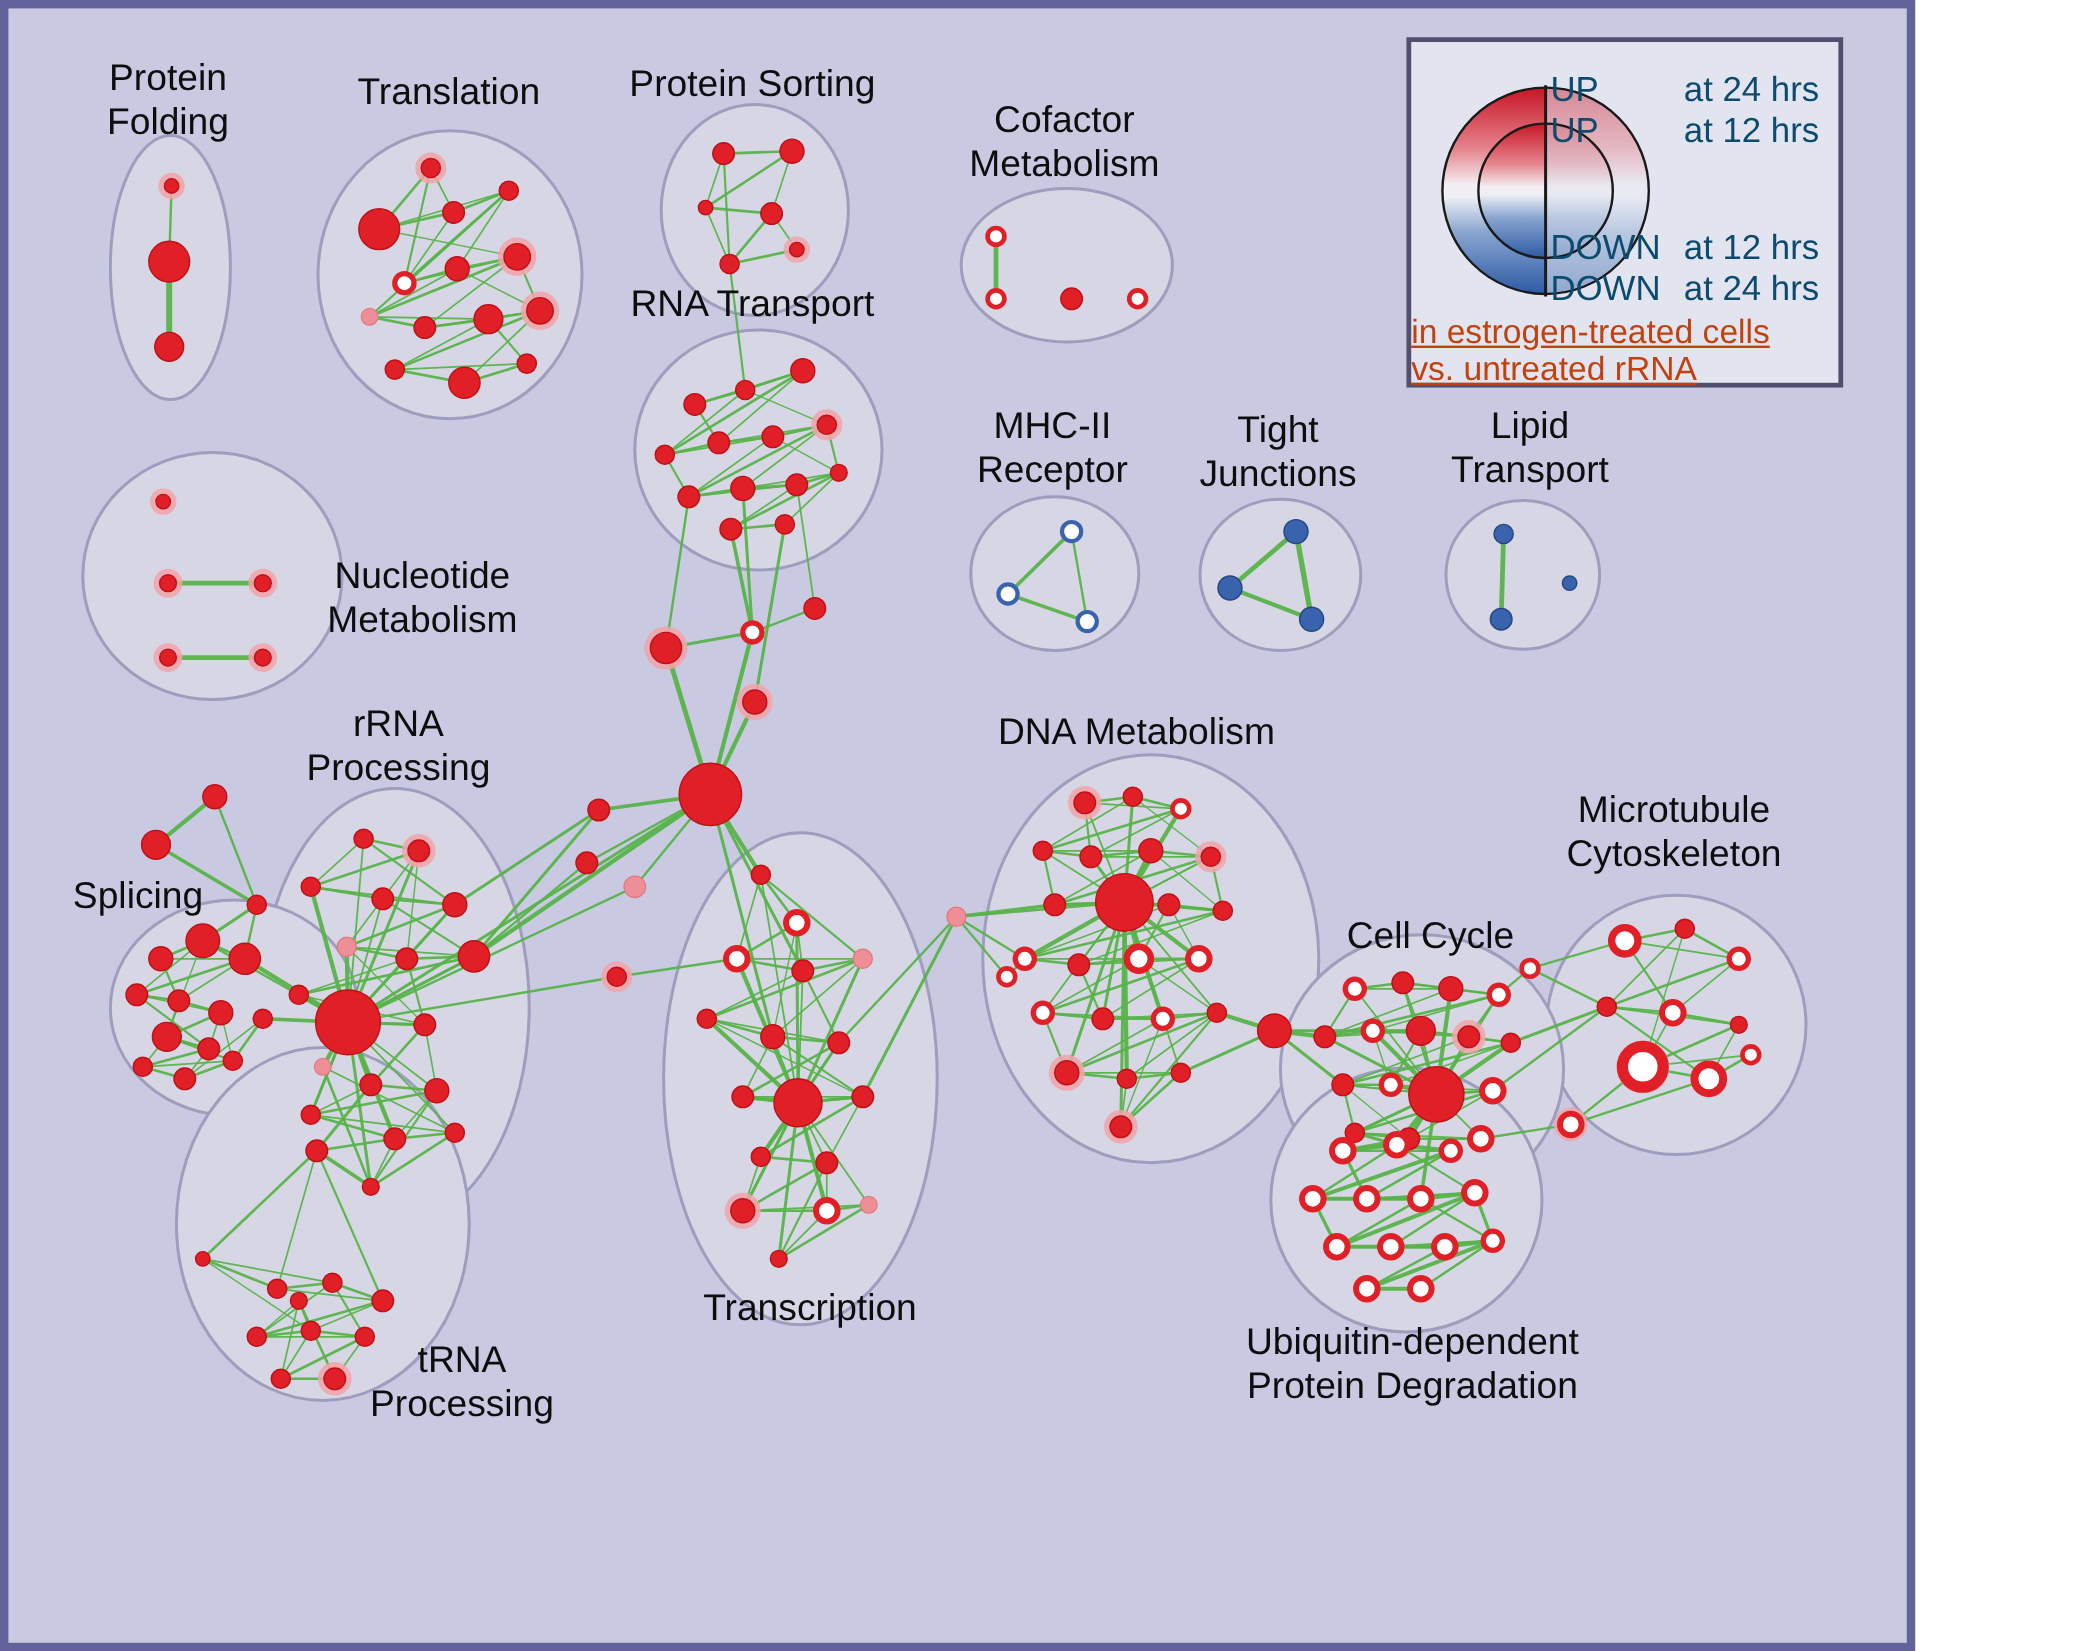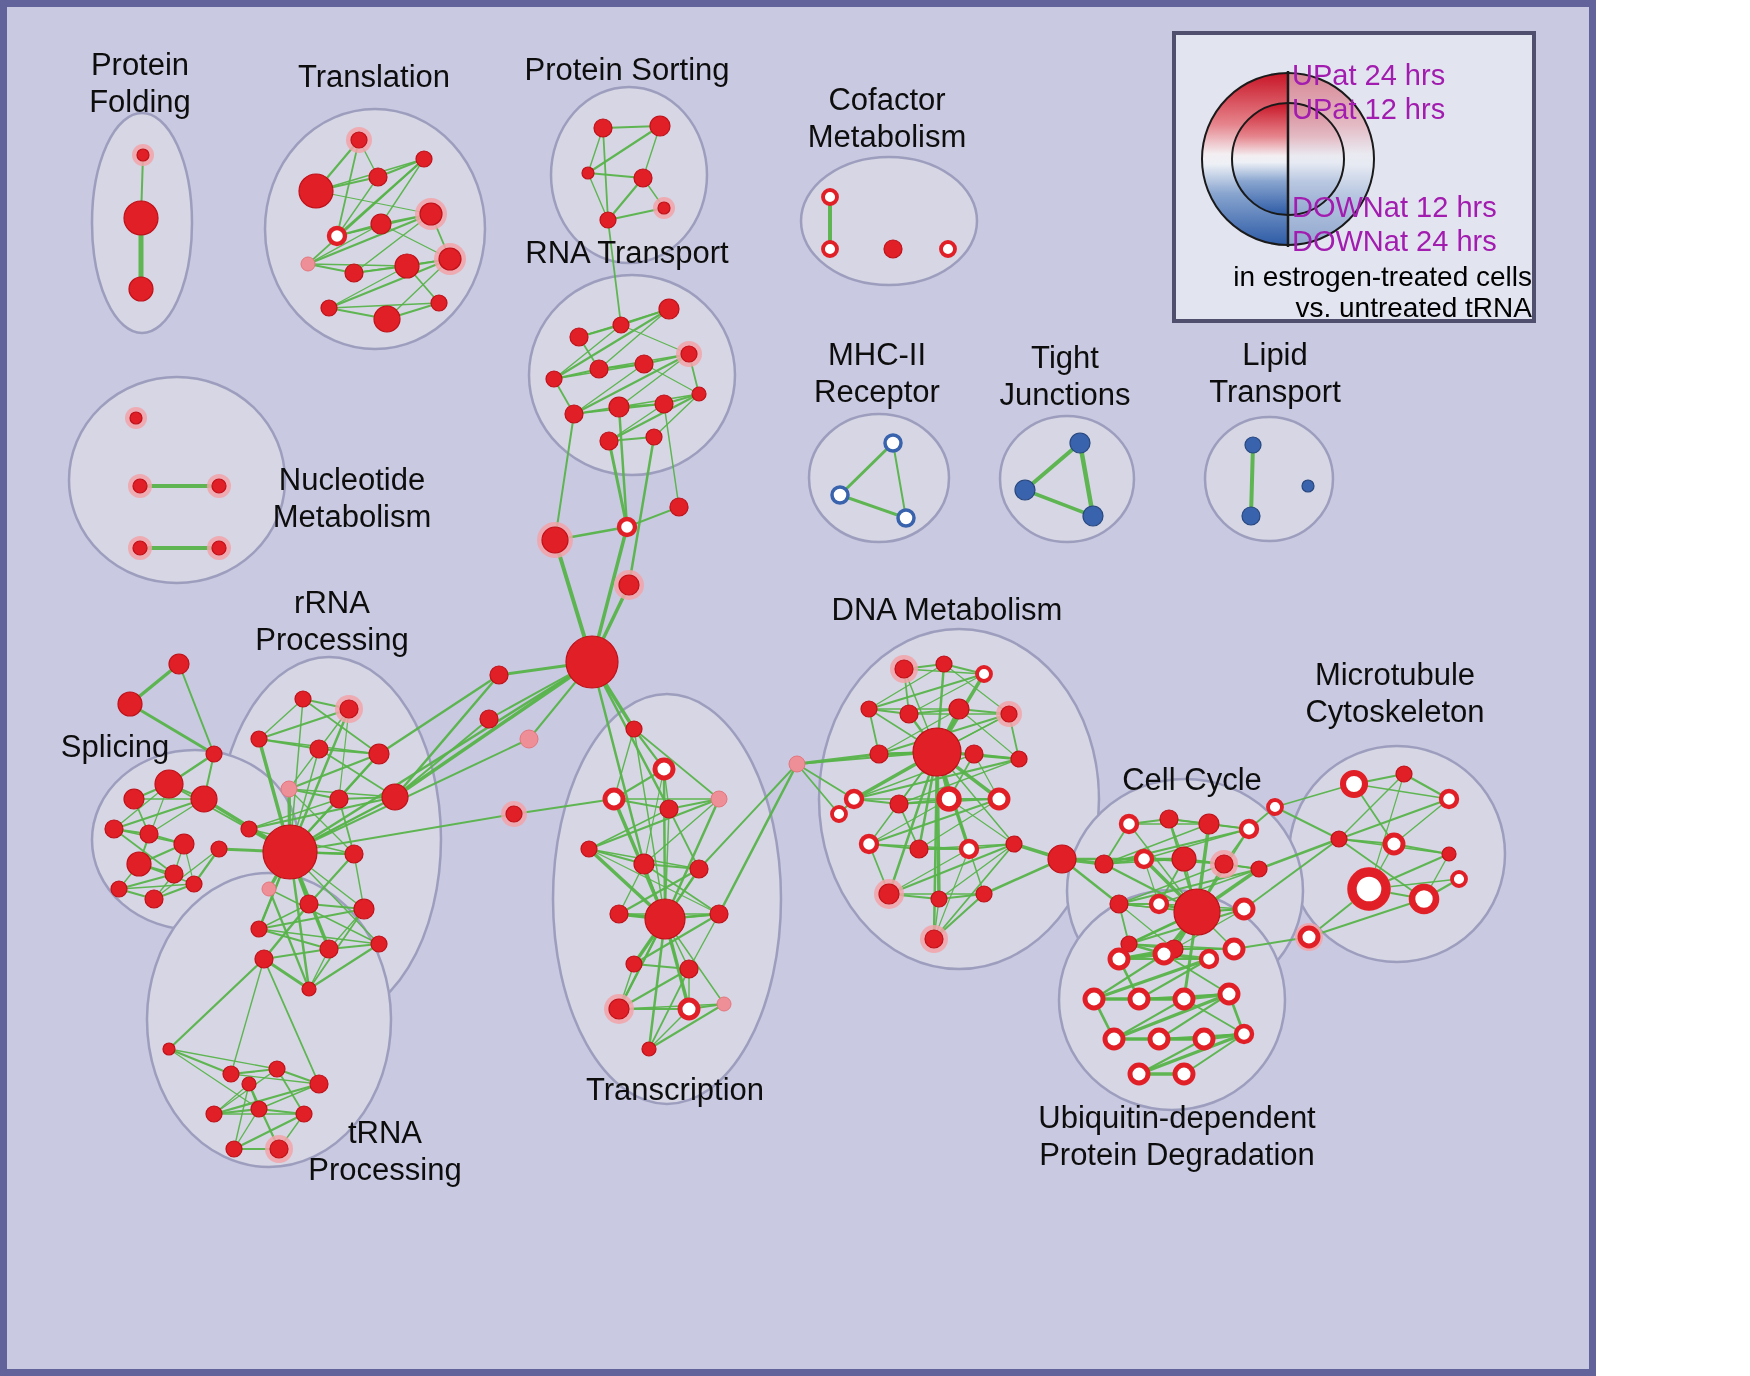--- a/index.html
+++ b/index.html
@@ -18,25 +18,25 @@
     font-size:31px;
     fill:#0d0d0d;
   }
   #legend{
     position:absolute;left:1165px;top:24px;width:364px;height:292px;
     background:#e2e5f0;border:4px solid #50506e;box-sizing:border-box;
     color:#111;
   }
   #legend-ring{position:absolute;left:4px;top:10px;}
   .lg-row{
-    position:absolute;left:0;right:0;display:flex;justify-content:flex-start;
-    padding-left:116px;padding-right:16px;font-size:29px;line-height:33px;color:#a21caf;
+    position:absolute;left:0;right:0;display:flex;justify-content:space-between;
+    padding-left:116px;padding-right:16px;font-size:29px;line-height:33px;color:#0c4a6e;
   }
   .r0{top:24px}.r1{top:58px}.r2{top:156px}.r3{top:190px}
-  .lg-caption{position:absolute;left:0;right:0;text-align:right;font-size:28px;color:#000000;}
+  .lg-caption{position:absolute;left:0;right:0;text-align:left;font-size:28px;color:#c2410c;text-decoration:underline;}
   .c1{top:226px}.c2{top:257px}
 </style>
 </head>
 <body>
 
 <div id="figure">
   <svg id="network" width="1750" height="1376" viewBox="0 0 1750 1376">
       <g>
         <ellipse cx="135" cy="216" rx="50" ry="110" fill="#d6d6e4" stroke="#9d9dbe" stroke-width="2.5"></ellipse>
         <ellipse cx="368" cy="222" rx="110" ry="120" fill="#d6d6e4" stroke="#9d9dbe" stroke-width="2.5"></ellipse>
@@ -813,15 +813,15 @@
     </div>
     <div class="lg-row r2">
       <span>DOWN</span>
       <span>at 12 hrs</span>
     </div>
     <div class="lg-row r3">
       <span>DOWN</span>
       <span>at 24 hrs</span>
     </div>
     <div class="lg-caption c1">in estrogen-treated cells</div>
-    <div class="lg-caption c2">vs. untreated tRNA</div>
+    <div class="lg-caption c2">vs. untreated rRNA</div>
   </div>
 </div>
 
 </body></html>

